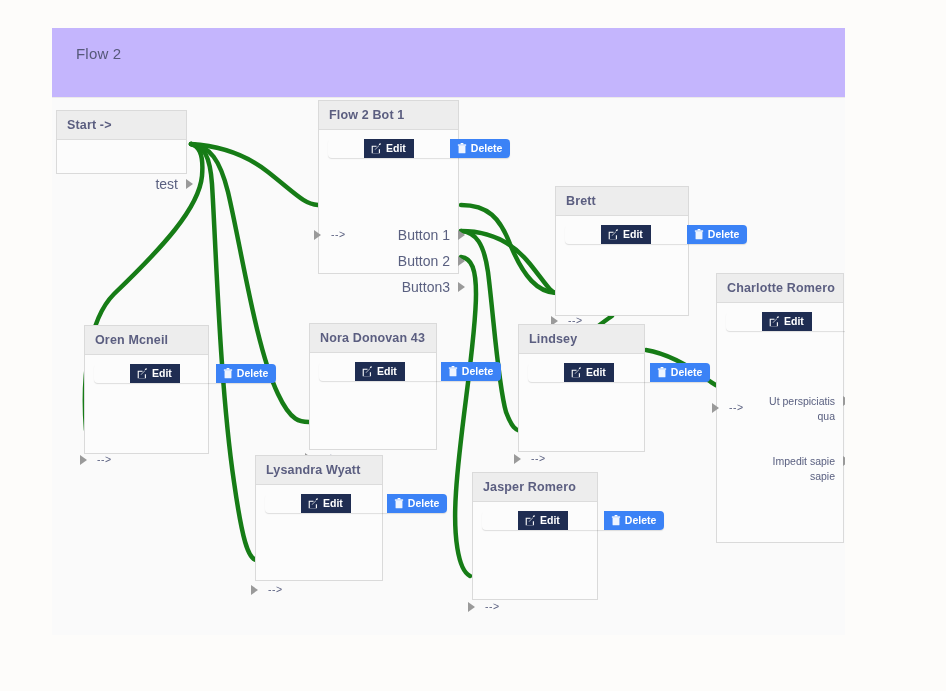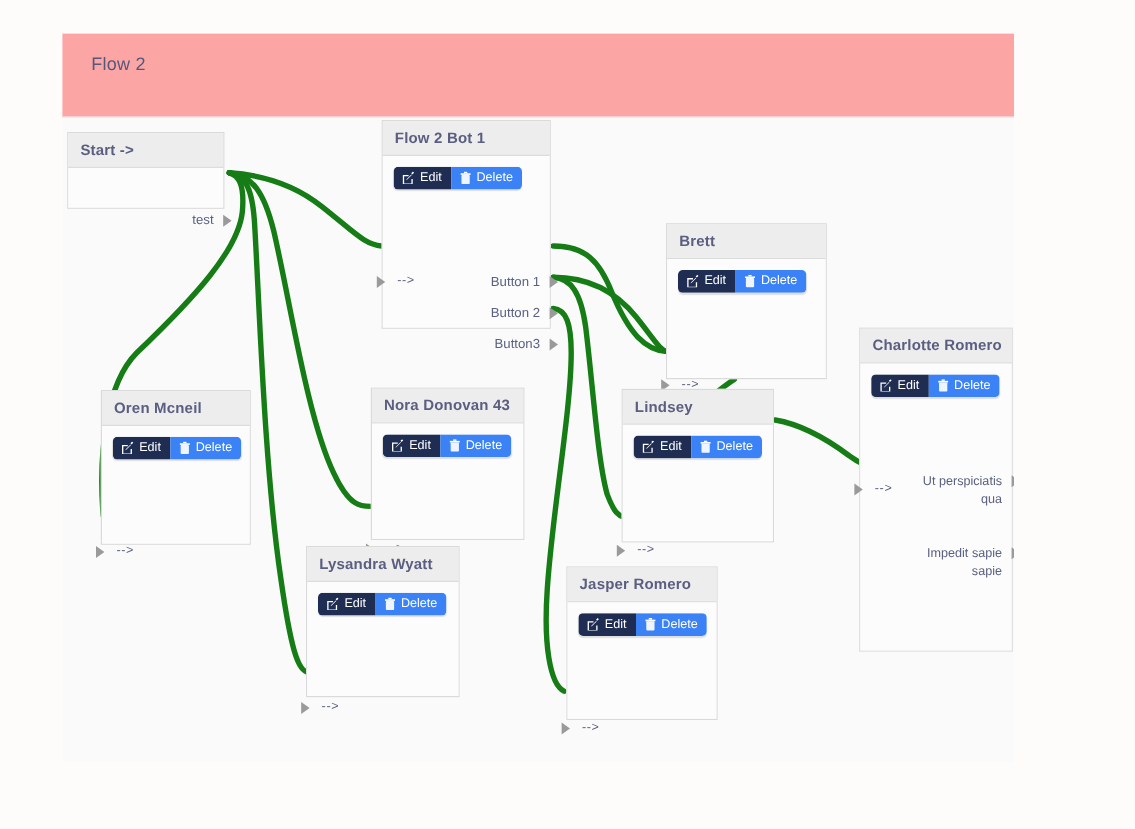--- a/index.html
+++ b/index.html
@@ -22,21 +22,21 @@
     height: 691px;
   }
 
   
   .header-panel {
     position: absolute;
     left: 52px;
     top: 28px;
     width: 793px;
     height: 70px;
-    background: #fca5a5;
+    background: #c4b5fd;
     border-bottom: 1px solid #eceaea;
     box-sizing: border-box;
   }
   .header-title {
     position: absolute;
     left: 24px;
     top: 17px;
     font-size: 15px;
     color: #56587a;
     letter-spacing: .2px;
@@ -99,27 +99,28 @@
     display: flex;
     border-radius: 4px;
     overflow: hidden;
     box-shadow: 0 1px 1px rgba(0,0,0,.12);
   }
   .btn {
     display: flex;
     align-items: center;
     gap: 4px;
     font-size: 10.5px;
-    font-weight: normal;
+    font-weight: bold;
     color: #ffffff;
     padding: 4px 8px 4px 7px;
     line-height: 1;
     white-space: nowrap;
     cursor: pointer;
     border: 0;
+    margin-left: 36px;
   }
   .btn-edit { background: #1f2d52; }
   .btn-delete { background: #3b82f6; }
   .btn svg { display: block; }
 
   
   .port-in {
     position: absolute;
     font-size: 10.5px;
     color: #5a6080;
@@ -129,21 +130,21 @@
   .port-in-marker {
     position: absolute;
     width: 0; height: 0;
     border-top: 5px solid transparent;
     border-bottom: 5px solid transparent;
     border-left: 7px solid #9a9a9a;
   }
   .port-out {
     position: absolute;
     right: 8px;
-    font-size: 11px;
+    font-size: 14px;
     color: #5a6080;
     text-align: right;
     line-height: 14px;
     white-space: nowrap;
   }
   .port-out-marker {
     position: absolute;
     width: 0; height: 0;
     border-top: 5px solid transparent;
     border-bottom: 5px solid transparent;

